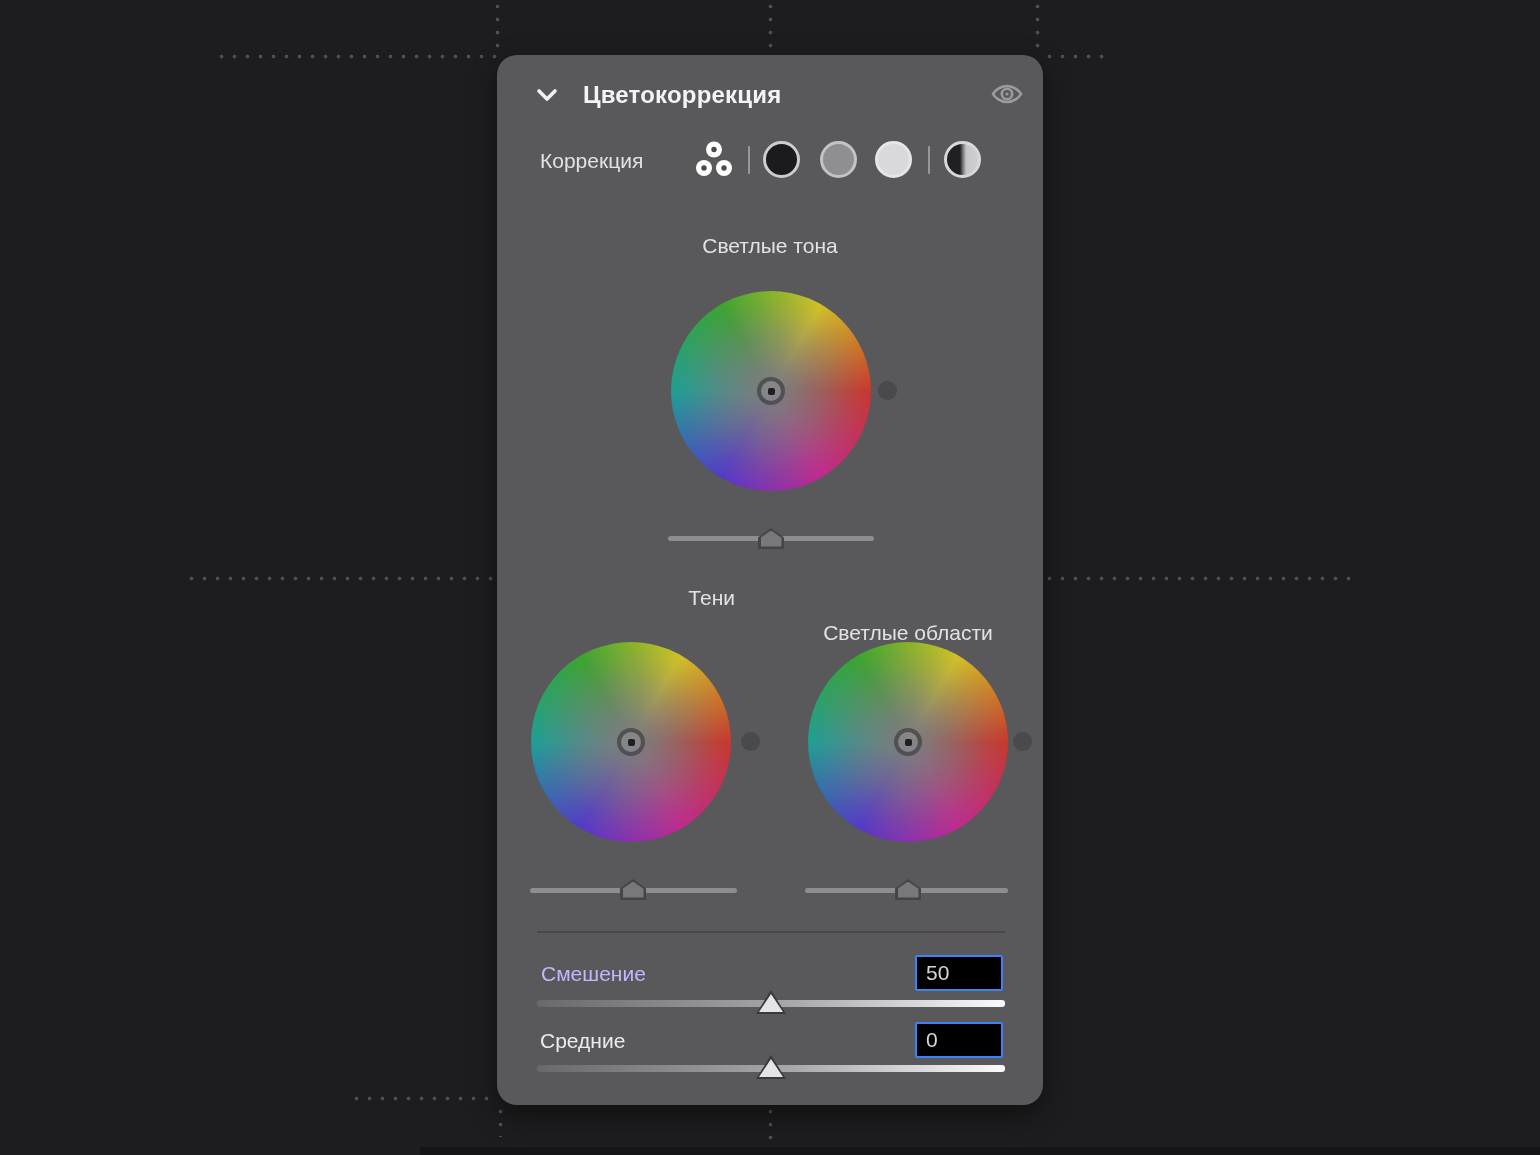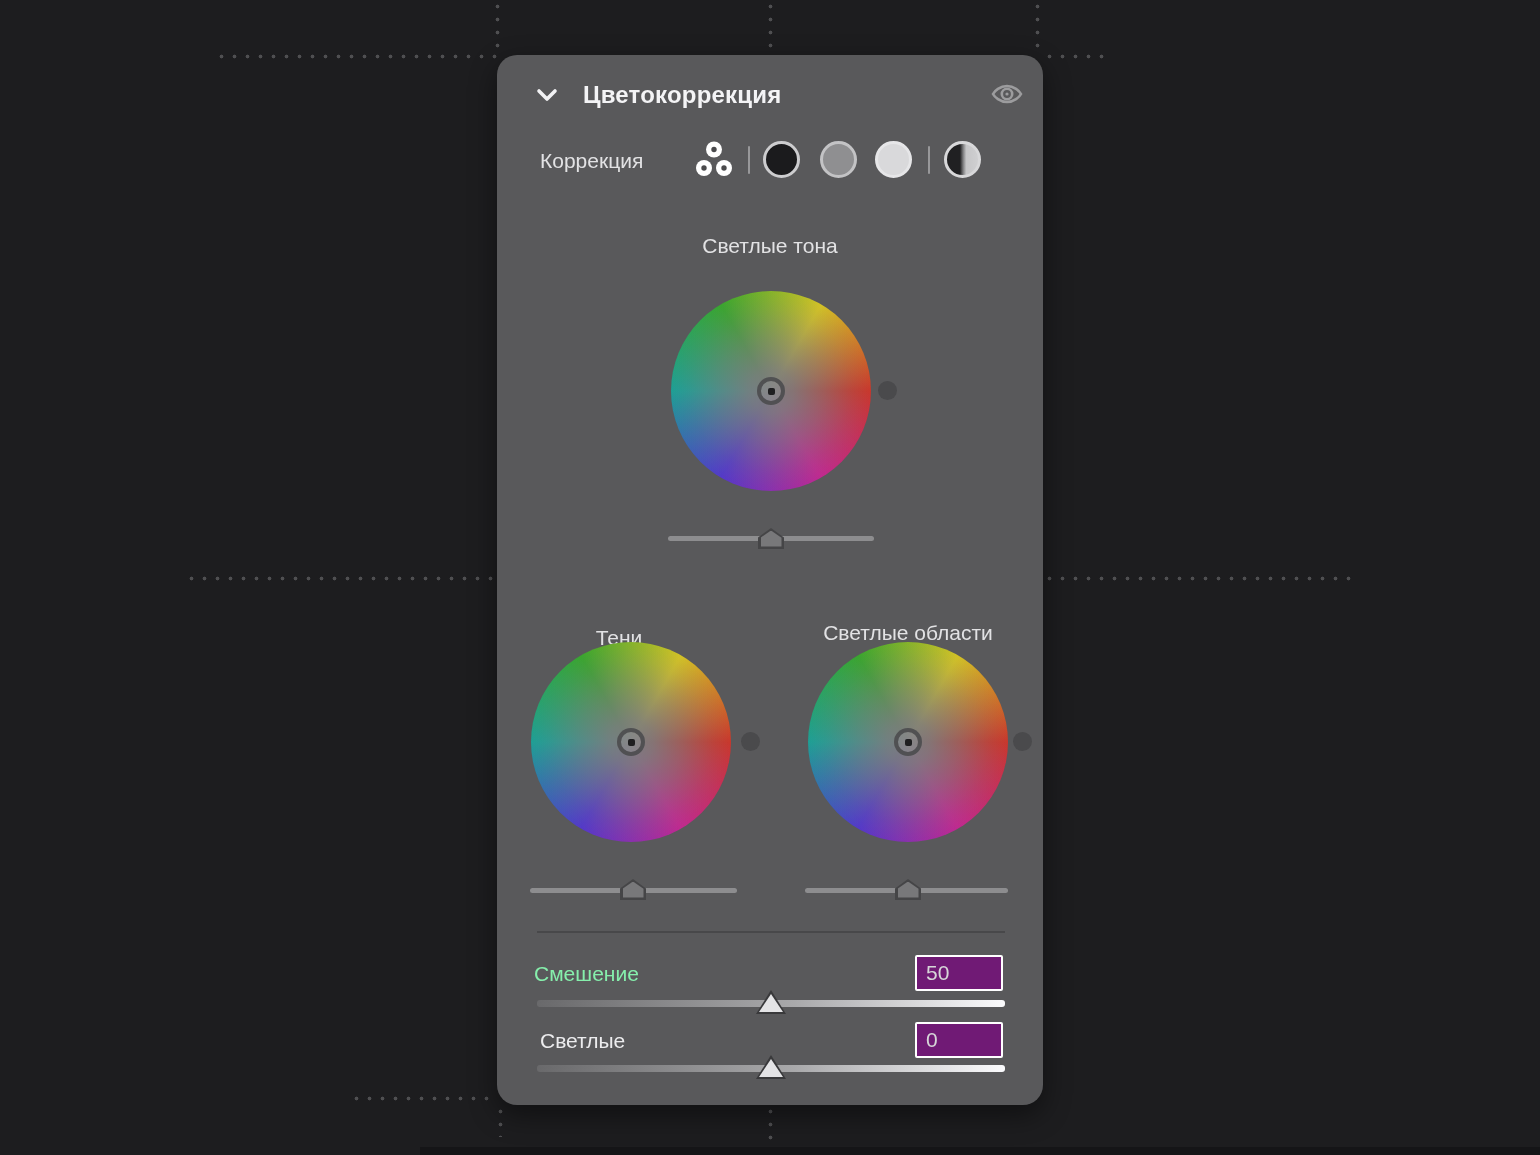--- a/index.html
+++ b/index.html
@@ -65,22 +65,22 @@
     background:linear-gradient(90deg,#69696b 0%,#a9a9ab 55%,#fbfbfd 100%);}
   .thumb-pent{position:absolute;width:26px;height:21px;cursor:pointer;
     clip-path:polygon(50% 0%,100% 45%,100% 100%,0% 100%,0% 45%);background:#454547;}
   .thumb-pent i{position:absolute;left:2.5px;top:2.5px;right:2.5px;bottom:2.5px;display:block;
     clip-path:polygon(50% 0%,100% 45%,100% 100%,0% 100%,0% 45%);background:#78787a;}
   .thumb-tri{position:absolute;width:30px;height:24px;cursor:pointer;
     clip-path:polygon(50% 0%,100% 100%,0% 100%);background:#39393b;}
   .thumb-tri i{position:absolute;left:3px;top:4px;right:3px;bottom:2px;display:block;
     clip-path:polygon(50% 0%,100% 100%,0% 100%);background:#e4e4e6;}
   .divider{position:absolute;height:2px;background:#48484a;}
-  .val-input{position:absolute;width:88px;height:36px;background:#701a75;
-    border:2px solid #ffffff;border-radius:2px;color:#d6d6d8;
+  .val-input{position:absolute;width:88px;height:36px;background:#000000;
+    border:2px solid #3b82f6;border-radius:2px;color:#d6d6d8;
     font-family:"Liberation Sans",sans-serif;font-size:21px;padding:0 0 0 9px;outline:none;}
 </style>
 </head>
 <body>
 
 <div class="stage">
 
   <div class="dots-v" style="left:495px;top:0;height:56px;"></div>
   <div class="dots-v" style="left:768px;top:0;height:56px;"></div>
   <div class="dots-v" style="left:1035px;top:0;height:56px;"></div>
@@ -144,21 +144,21 @@
     <div class="txt" style="position:absolute;left:0;top:177px;width:546px;text-align:center;">Светлые тона</div>
     <div class="wheel" style="left:174px;top:236px;width:200px;height:200px;">
       <div class="wheel-cursor" style="left:86px;top:86px;"></div>
     </div>
     <button class="side-dot" style="left:381px;top:326px;"></button>
     <div class="track-flat" style="left:171px;top:481px;width:206px;"></div>
     <div class="thumb-pent" style="left:261px;top:473px;">
         <i></i>
       </div>
 
-    <div class="txt" style="position:absolute;left:22px;top:529px;width:200px;text-align:center;margin-top:40px;">Тени</div>
+    <div class="txt" style="position:absolute;left:38px;top:529px;width:200px;text-align:right;">Тени</div>
     <div class="txt" style="position:absolute;left:311px;top:529px;width:200px;text-align:center;margin-top:35px;">Светлые области</div>
 
     <div class="wheel" style="left:34px;top:587px;width:200px;height:200px;">
       <div class="wheel-cursor" style="left:86px;top:86px;"></div>
     </div>
     <button class="side-dot" style="left:244px;top:677px;"></button>
 
     <div class="wheel" style="left:311px;top:587px;width:200px;height:200px;">
       <div class="wheel-cursor" style="left:86px;top:86px;"></div>
     </div>
@@ -168,28 +168,28 @@
     <div class="thumb-pent" style="left:123px;top:824px;">
         <i></i>
       </div>
     <div class="track-flat" style="left:308px;top:833px;width:203px;"></div>
     <div class="thumb-pent" style="left:398px;top:824px;">
         <i></i>
       </div>
 
     <div class="divider" style="left:40px;top:876px;width:468px;"></div>
 
-    <div class="txt" style="position:absolute;left:37px;top:905px;color:#86efac;">Смешение</div>
+    <div class="txt" style="position:absolute;left:44px;top:905px;color:#c4b5fd;">Смешение</div>
     <input class="val-input" readonly="" style="left: 418px; top: 900px;" value="50">
     <div class="track-grad" style="left:40px;top:945px;width:468px;"></div>
     <div class="thumb-tri" style="left:259px;top:935px;">
         <i></i>
       </div>
 
-    <div class="txt" style="position:absolute;left:43px;top:972px;color:#ececee;">Светлые</div>
+    <div class="txt" style="position:absolute;left:43px;top:972px;color:#ececee;">Средние</div>
     <input class="val-input" readonly="" style="left: 418px; top: 967px;" value="0">
     <div class="track-grad" style="left:40px;top:1010px;width:468px;"></div>
     <div class="thumb-tri" style="left:259px;top:1000px;">
         <i></i>
       </div>
 
   </div>
 </div>
 
 </body></html>

